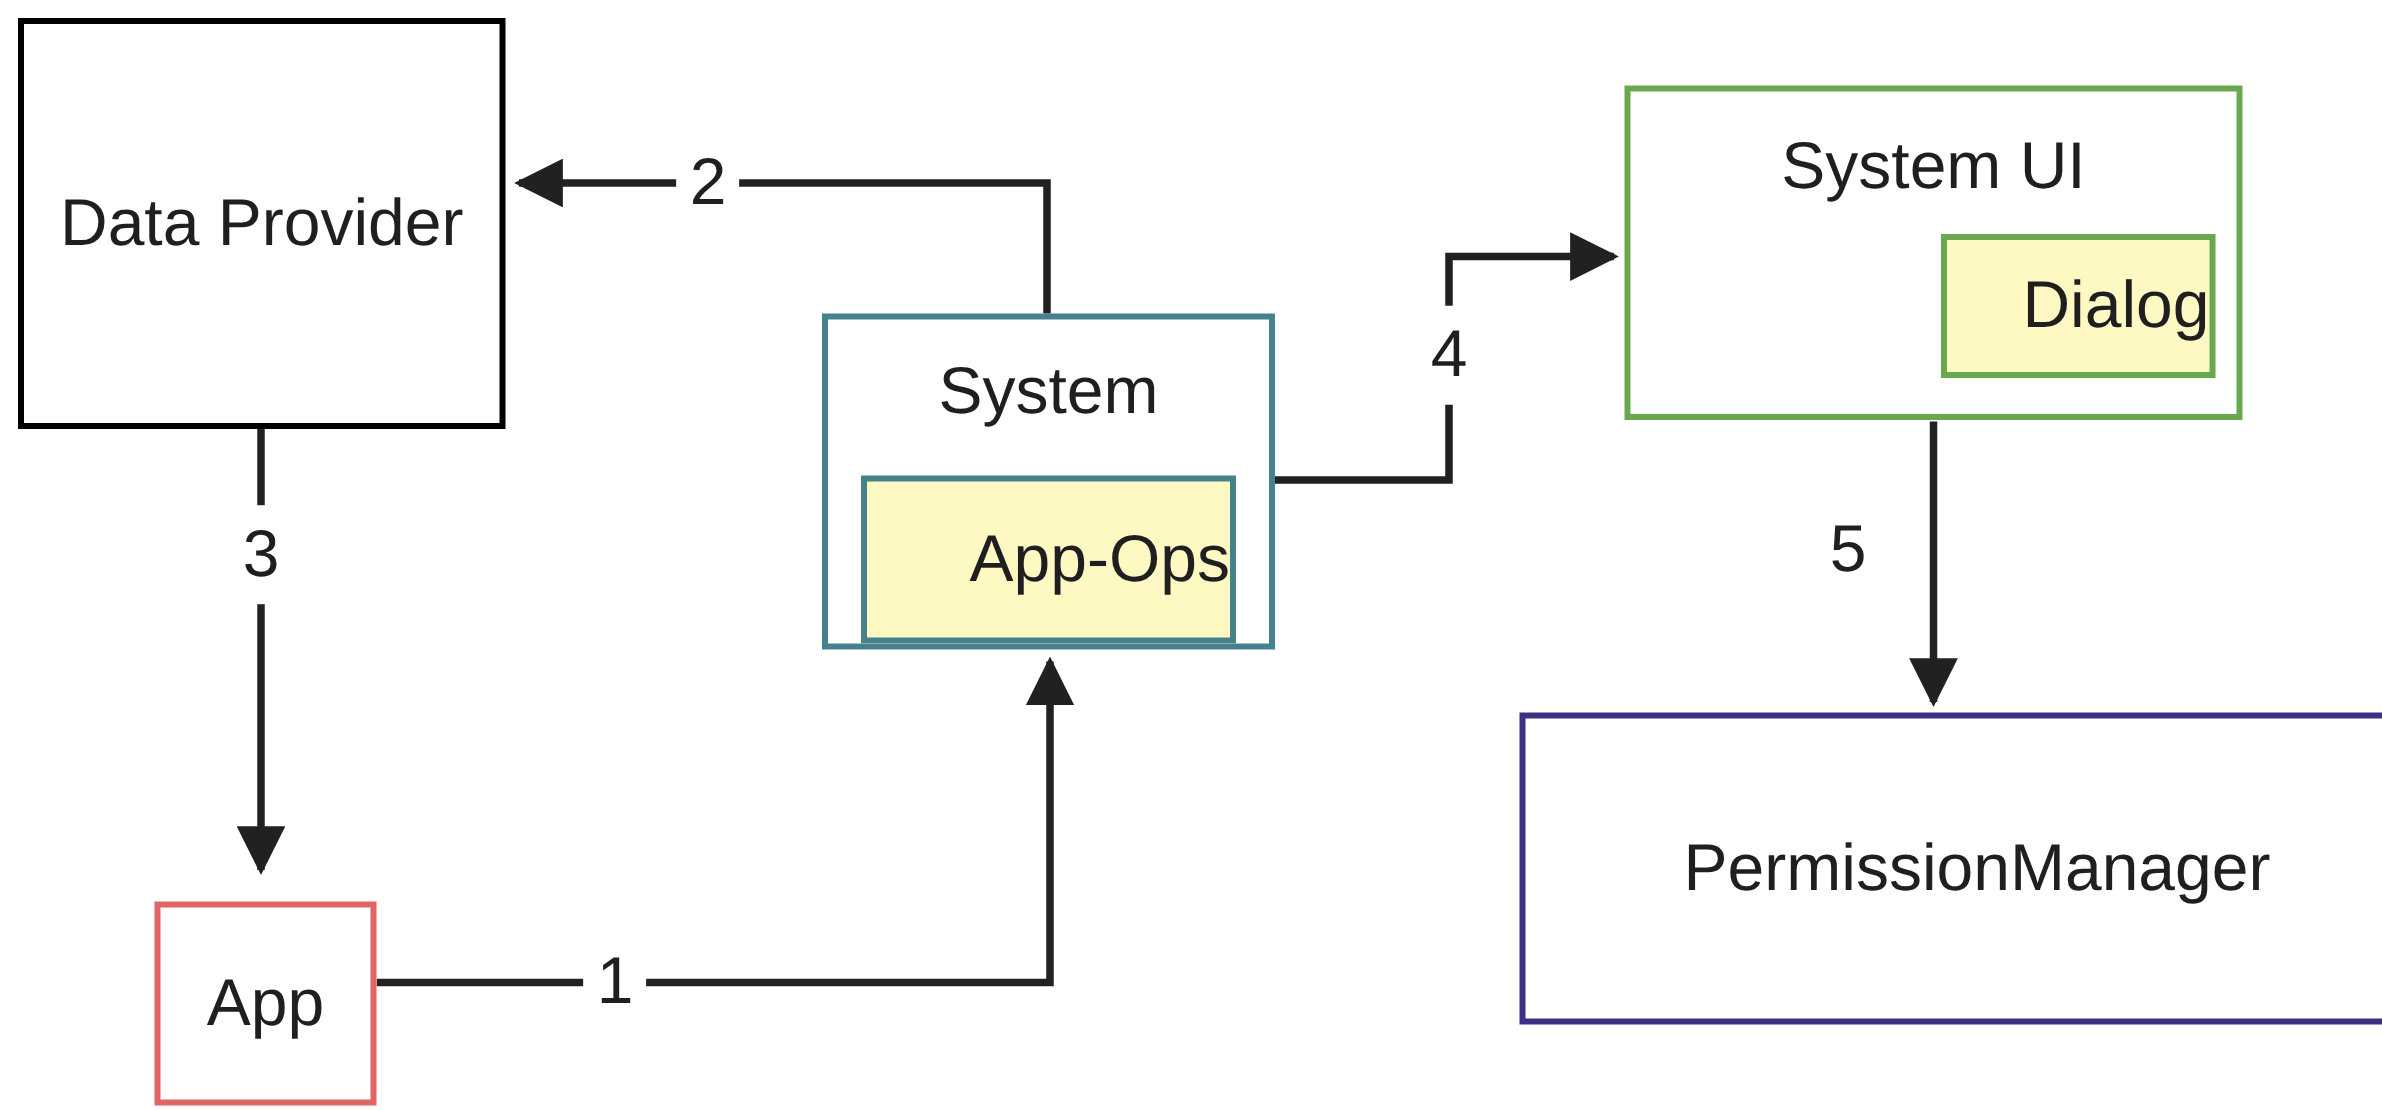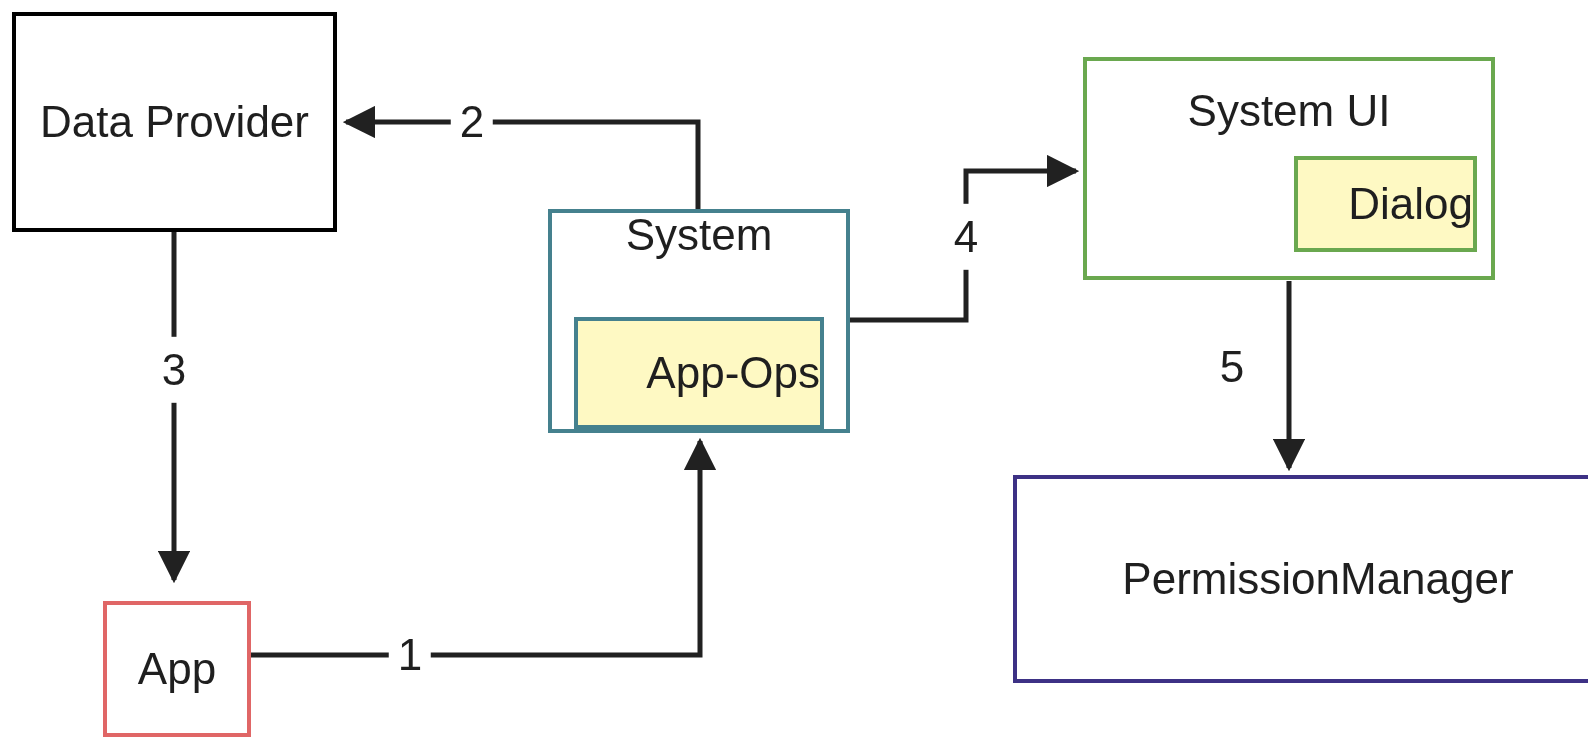--- a/index.html
+++ b/index.html
@@ -29,34 +29,34 @@
   }
   .node--container {
     display: block;
   }
   .node__title {
     display: block;
     text-align: center;
     font-size: 44px;
     line-height: 1;
   }
-  .node--system .node__title { }
+  .node--system .node__title { margin-top: 26px; }
   .node--system-ui .node__title { margin-top: 28px; }
   .subnode {
     position: absolute;
     box-sizing: border-box;
     border: 4px solid #000;
     background: #fef9c3;
     display: flex;
     align-items: center;
     justify-content: flex-end;
     font-size: 44px;
     line-height: 1;
   }
-  #box-data-provider { left: 12px;   top: 12px;  width: 325px; height: 220px; }
+  #box-data-provider { left: 12px;   top: 12px;  width: 325px; height: 274px; }
   #box-app           { left: 103px;  top: 587px; width: 148px; height: 136px; }
   #box-system        { left: 548px;  top: 209px; width: 302px; height: 224px; }
   #box-app-ops       { left: 22px;   top: 104px; width: 250px; height: 112px;  }
   #box-system-ui     { left: 1083px; top: 57px;  width: 412px; height: 223px; }
   #box-dialog        { left: 207px;  top: 95px;  width: 183px; height: 96px;  }
   #box-permission-manager { left: 1013px; top: 475px; width: 610px; height: 208px; }
 
   .edges-layer {
     position: absolute;
     left: 0; top: 0;

